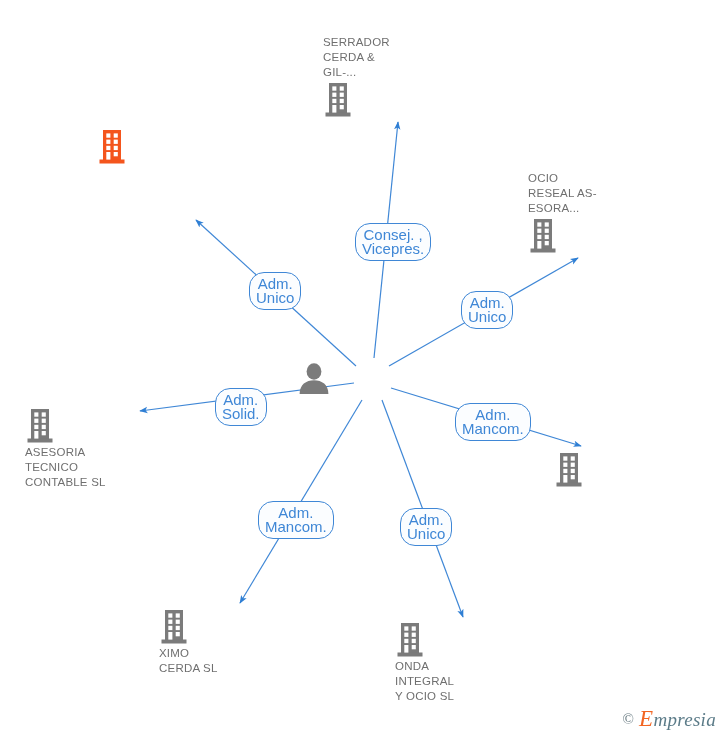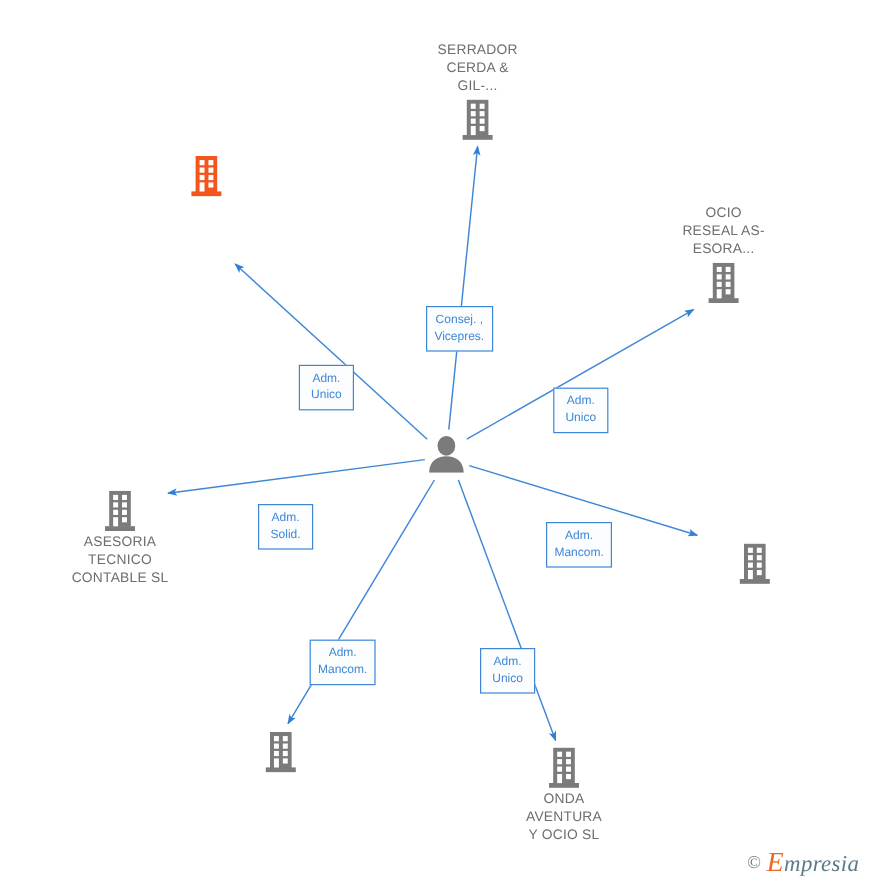--- a/index.html
+++ b/index.html
@@ -14,21 +14,21 @@
     background:#ffffff;
     overflow:hidden;
   }
   #edges{
     position:absolute;
     left:0; top:0;
     width:728px; height:740px;
   }
   .node{
     position:absolute;
-    text-align:center;
+    text-align:left;
     width:150px;
     margin-left:-75px;
   }
   .node-label{
     font-size:11.5px;
     line-height:15px;
     color:#6f6f6f;
     letter-spacing:.2px;
     white-space:pre-line;
     font-family:"Liberation Sans", sans-serif;
@@ -39,30 +39,29 @@
     line-height:0;
   }
   .node.label-top .node-icon{margin-top:3px;}
   .node.label-bottom .node-label{margin-top:2px;}
 
   .edge-label{
     position:absolute;
     box-sizing:border-box;
     background:#fbfdff;
     border:1px solid #3f87d6;
-    border-radius:0;
+    border-radius:15px;
     color:#3f87d6;
-    font-size:10px;
+    font-size:15px;
     line-height:14px;
     text-align:center;
     padding:4px 6px 4px 6px;
     white-space:pre-line;
     font-family:"Liberation Sans", sans-serif;
     min-width:46px;
-    margin-top:32px;
   }
   .watermark{
     position:absolute;
     right:12px;
     bottom:8px;
     display:flex;
     align-items:center;
     gap:5px;
     font-size:17px;
   }
@@ -195,36 +194,38 @@
             <rect x="2.5" y="29.5" width="25" height="4" fill="#7b7b7b"></rect>
             <rect x="9.3" y="3.4" width="4.1" height="4.3" fill="#ffffff"></rect>
             <rect x="16.7" y="3.4" width="4.1" height="4.3" fill="#ffffff"></rect>
             <rect x="9.3" y="9.6" width="4.1" height="4.3" fill="#ffffff"></rect>
             <rect x="16.7" y="9.6" width="4.1" height="4.3" fill="#ffffff"></rect>
             <rect x="9.3" y="15.8" width="4.1" height="4.3" fill="#ffffff"></rect>
             <rect x="16.7" y="15.8" width="4.1" height="4.3" fill="#ffffff"></rect>
             <rect x="9.3" y="22" width="4.1" height="7.6" fill="#ffffff"></rect>
             <rect x="16.7" y="22" width="4.1" height="4.3" fill="#ffffff"></rect>
           </svg></span>
+        <div class="node-label">XIMO
+CERDA  SL</div>
       </div>
       <div class="node label-bottom" style="left: 470px; top: 623px;">
         <span class="node-icon"><svg width="30" height="34" viewBox="0 0 30 34">
             <rect x="6" y="0" width="18" height="30" fill="#7b7b7b"></rect>
             <rect x="2.5" y="29.5" width="25" height="4" fill="#7b7b7b"></rect>
             <rect x="9.3" y="3.4" width="4.1" height="4.3" fill="#ffffff"></rect>
             <rect x="16.7" y="3.4" width="4.1" height="4.3" fill="#ffffff"></rect>
             <rect x="9.3" y="9.6" width="4.1" height="4.3" fill="#ffffff"></rect>
             <rect x="16.7" y="9.6" width="4.1" height="4.3" fill="#ffffff"></rect>
             <rect x="9.3" y="15.8" width="4.1" height="4.3" fill="#ffffff"></rect>
             <rect x="16.7" y="15.8" width="4.1" height="4.3" fill="#ffffff"></rect>
             <rect x="9.3" y="22" width="4.1" height="7.6" fill="#ffffff"></rect>
             <rect x="16.7" y="22" width="4.1" height="4.3" fill="#ffffff"></rect>
           </svg></span>
         <div class="node-label">ONDA
-AVENTURA
+INTEGRAL
 Y OCIO SL</div>
       </div>
     </div>
   <div id="labels-layer">
       <div class="edge-label" style="left: 355px; top: 223px;">Consej. ,
 Vicepres.</div>
       <div class="edge-label" style="left: 249px; top: 272px;">Adm.
 Unico</div>
       <div class="edge-label" style="left: 461px; top: 291px;">Adm.
 Unico</div>

